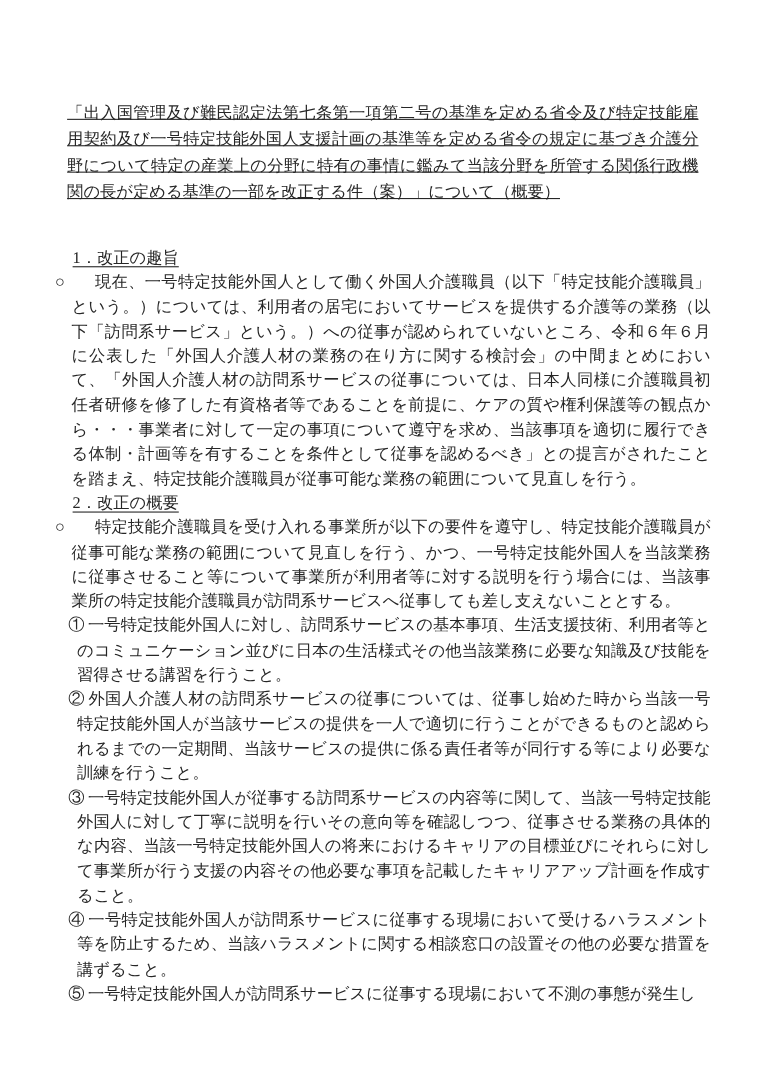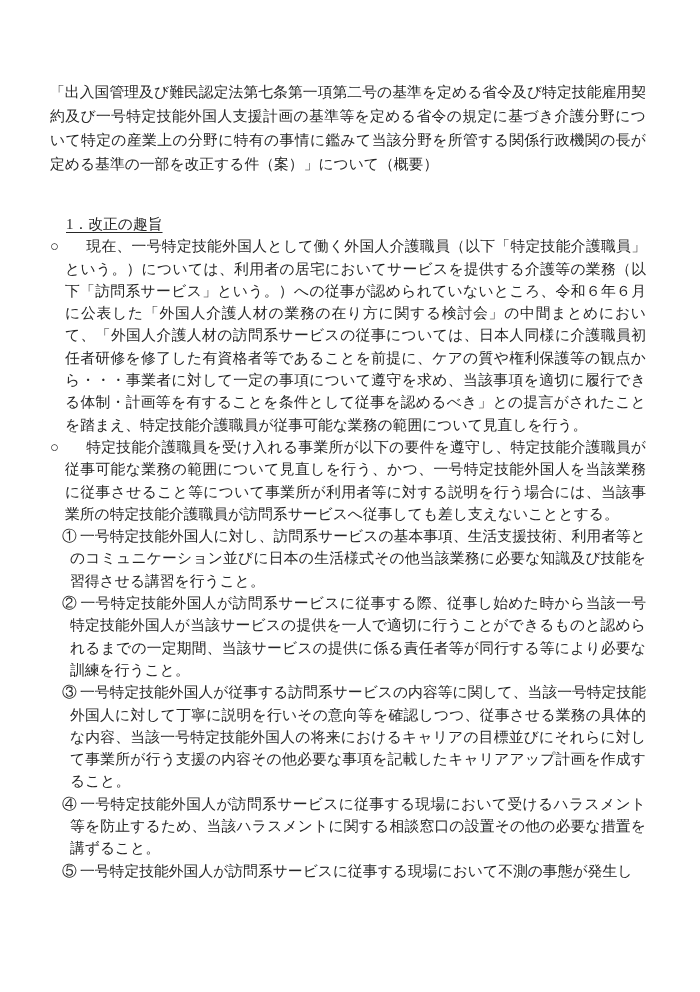--- a/index.html
+++ b/index.html
@@ -8,23 +8,24 @@
     width:700px;height:992px;
     box-sizing:border-box;
     background:#ffffff;
     padding:80px 54px 0 50px;
     font-family:"Liberation Serif","DejaVu Serif",serif;
     color:#262626;
     font-size:14.8px;
     overflow:hidden;
   }
   .title{
-    margin:0;
+    margin:11px;
     line-height:24px;
     text-align:justify;
+    text-decoration:underline;
   }
   .heading{
     margin:37px 0 0 16px;
     font-size:14.8px;
     font-weight:normal;
     line-height:22.3px;
   }
   .heading .u{
     text-decoration:underline;
     text-underline-offset:3px;
@@ -68,31 +69,34 @@
   <p class="title">「出入国管理及び難民認定法第七条第一項第二号の基準を定める省令及び特定技能雇用契約及び一号特定技能外国人支援計画の基準等を定める省令の規定に基づき介護分野について特定の産業上の分野に特有の事情に鑑みて当該分野を所管する関係行政機関の長が定める基準の一部を改正する件（案）」について（概要）</p>
 
   <h2 class="heading">
     <span class="u">1．改正の趣旨</span>
   </h2>
 
   <p class="hang">
     <span class="marker">○</span><span>現在、一号特定技能外国人として働く外国人介護職員（以下「特定技能介護職員」という。）については、利用者の居宅においてサービスを提供する介護等の業務（以下「訪問系サービス」という。）への従事が認められていないところ、令和６年６月に公表した「外国人介護人材の業務の在り方に関する検討会」の中間まとめにおいて、「外国人介護人材の訪問系サービスの従事については、日本人同様に介護職員初任者研修を修了した有資格者等であることを前提に、ケアの質や権利保護等の観点から・・・事業者に対して一定の事項について遵守を求め、当該事項を適切に履行できる体制・計画等を有することを条件として従事を認めるべき」との提言がされたことを踏まえ、特定技能介護職員が従事可能な業務の範囲について見直しを行う。</span>
   </p>
 
+  <h2 class="heading heading2">
+    <span class="u">2．改正の概要</span>
+  </h2>
 
   <p class="hang">
     <span class="marker">○</span><span>特定技能介護職員を受け入れる事業所が以下の要件を遵守し、特定技能介護職員が従事可能な業務の範囲について見直しを行う、かつ、一号特定技能外国人を当該業務に従事させること等について事業所が利用者等に対する説明を行う場合には、当該事業所の特定技能介護職員が訪問系サービスへ従事しても差し支えないこととする。</span>
   </p>
 
   <ol class="items">
     <li class="item">
       <span class="imarker">①</span><span>一号特定技能外国人に対し、訪問系サービスの基本事項、生活支援技術、利用者等とのコミュニケーション並びに日本の生活様式その他当該業務に必要な知識及び技能を習得させる講習を行うこと。</span>
     </li>
     <li class="item">
-      <span class="imarker">②</span><span>一号特定技能外国人が訪問系サービスに従事する際、従事し始めた時から当該一号特定技能外国人が当該サービスの提供を一人で適切に行うことができるものと認められるまでの一定期間、当該サービスの提供に係る責任者等が同行する等により必要な訓練を行うこと。</span>
+      <span class="imarker">②</span><span>外国人介護人材の訪問系サービスの従事については、従事し始めた時から当該一号特定技能外国人が当該サービスの提供を一人で適切に行うことができるものと認められるまでの一定期間、当該サービスの提供に係る責任者等が同行する等により必要な訓練を行うこと。</span>
     </li>
     <li class="item">
       <span class="imarker">③</span><span>一号特定技能外国人が従事する訪問系サービスの内容等に関して、当該一号特定技能外国人に対して丁寧に説明を行いその意向等を確認しつつ、従事させる業務の具体的な内容、当該一号特定技能外国人の将来におけるキャリアの目標並びにそれらに対して事業所が行う支援の内容その他必要な事項を記載したキャリアアップ計画を作成すること。</span>
     </li>
     <li class="item">
       <span class="imarker">④</span><span>一号特定技能外国人が訪問系サービスに従事する現場において受けるハラスメント等を防止するため、当該ハラスメントに関する相談窓口の設置その他の必要な措置を講ずること。</span>
     </li>
     <li class="item">
       <span class="imarker">⑤</span><span>一号特定技能外国人が訪問系サービスに従事する現場において不測の事態が発生し</span>
     </li>

